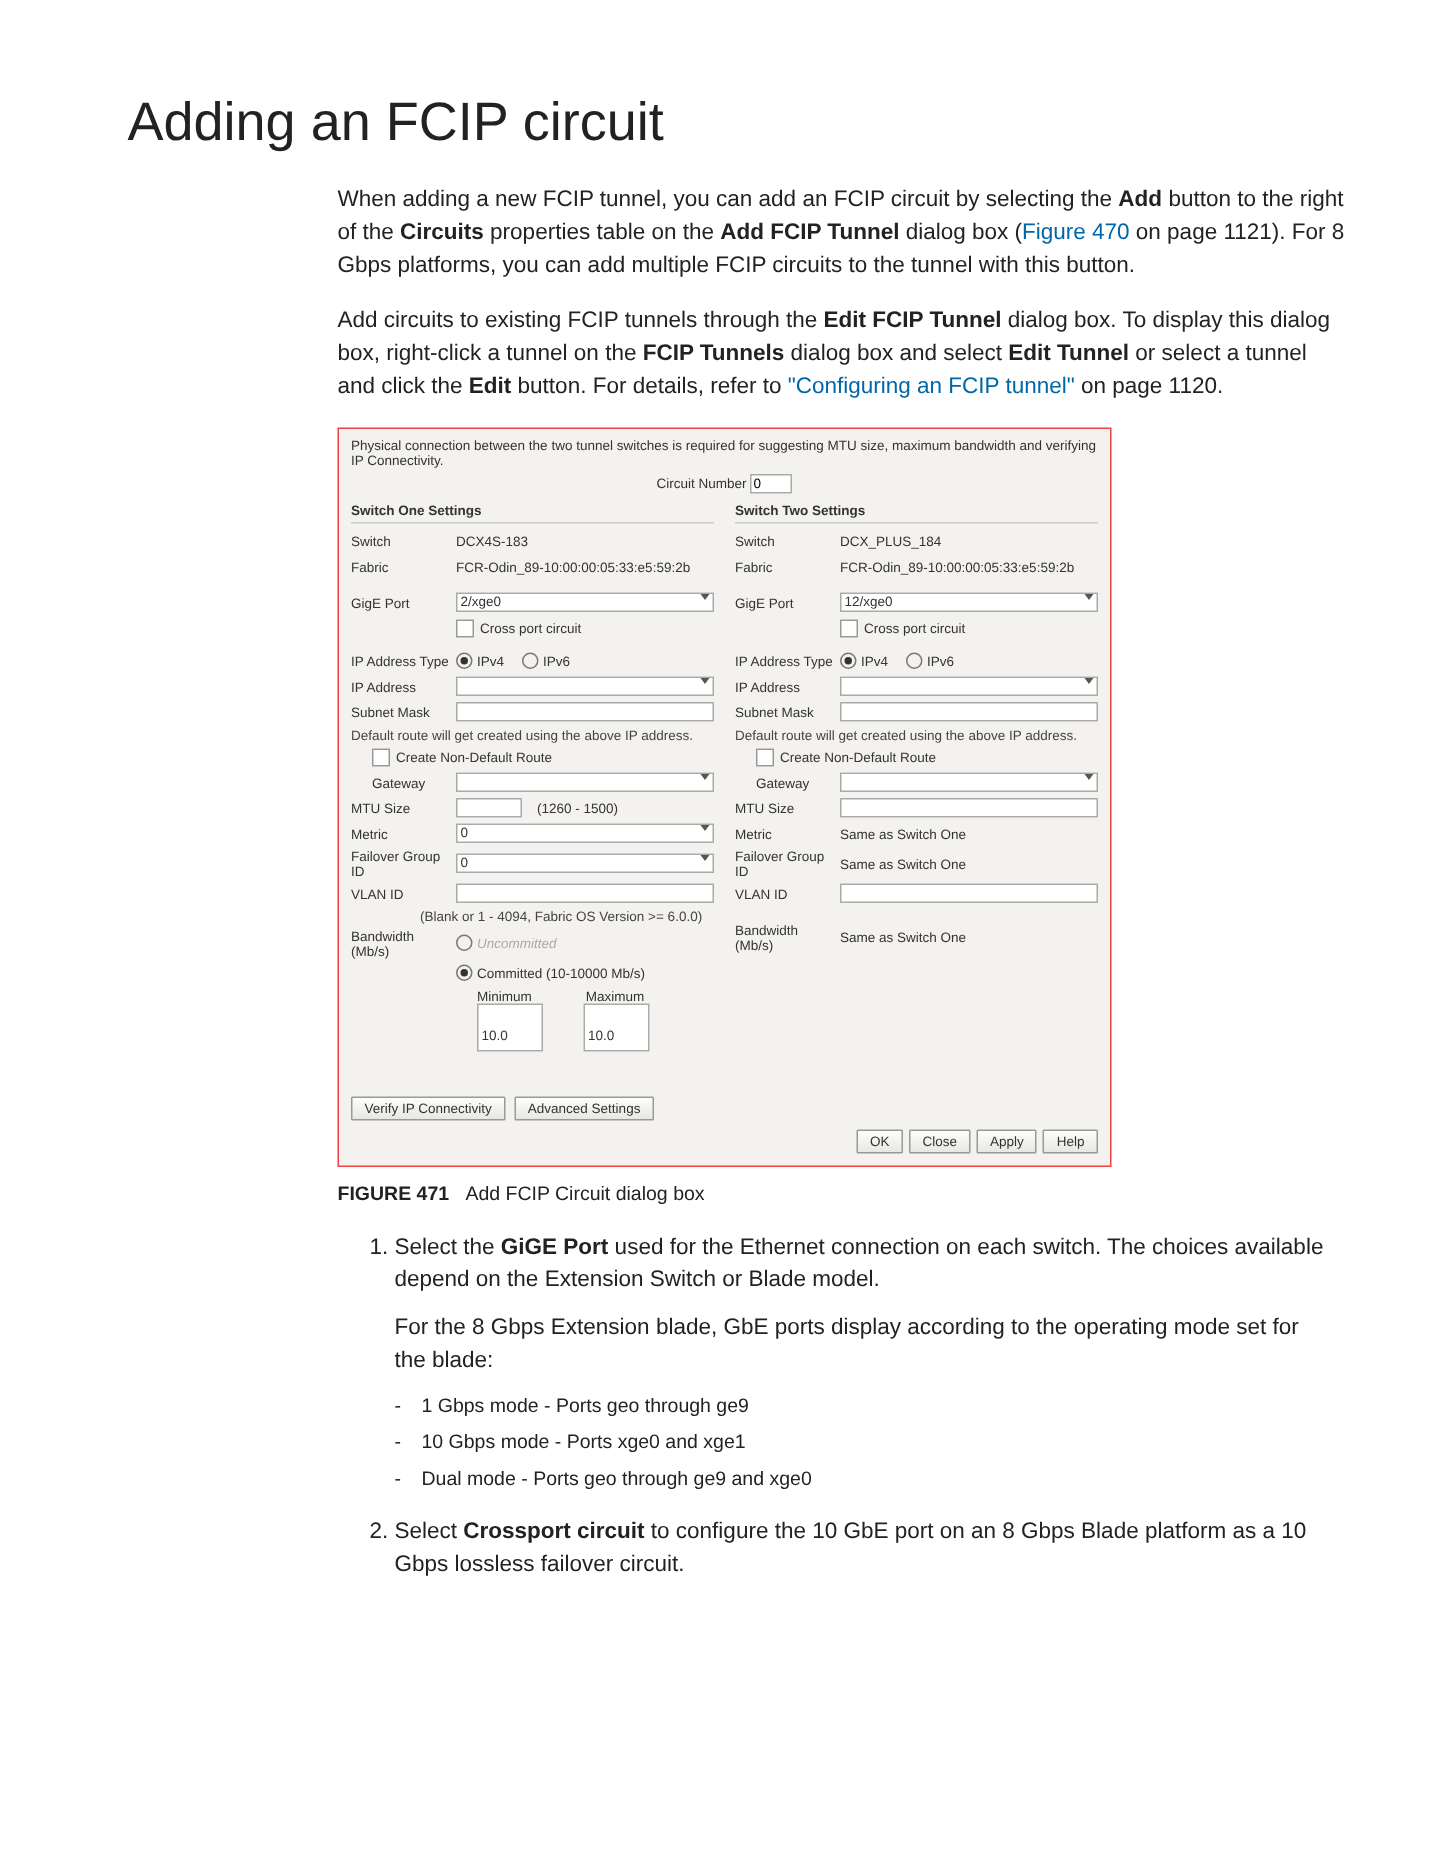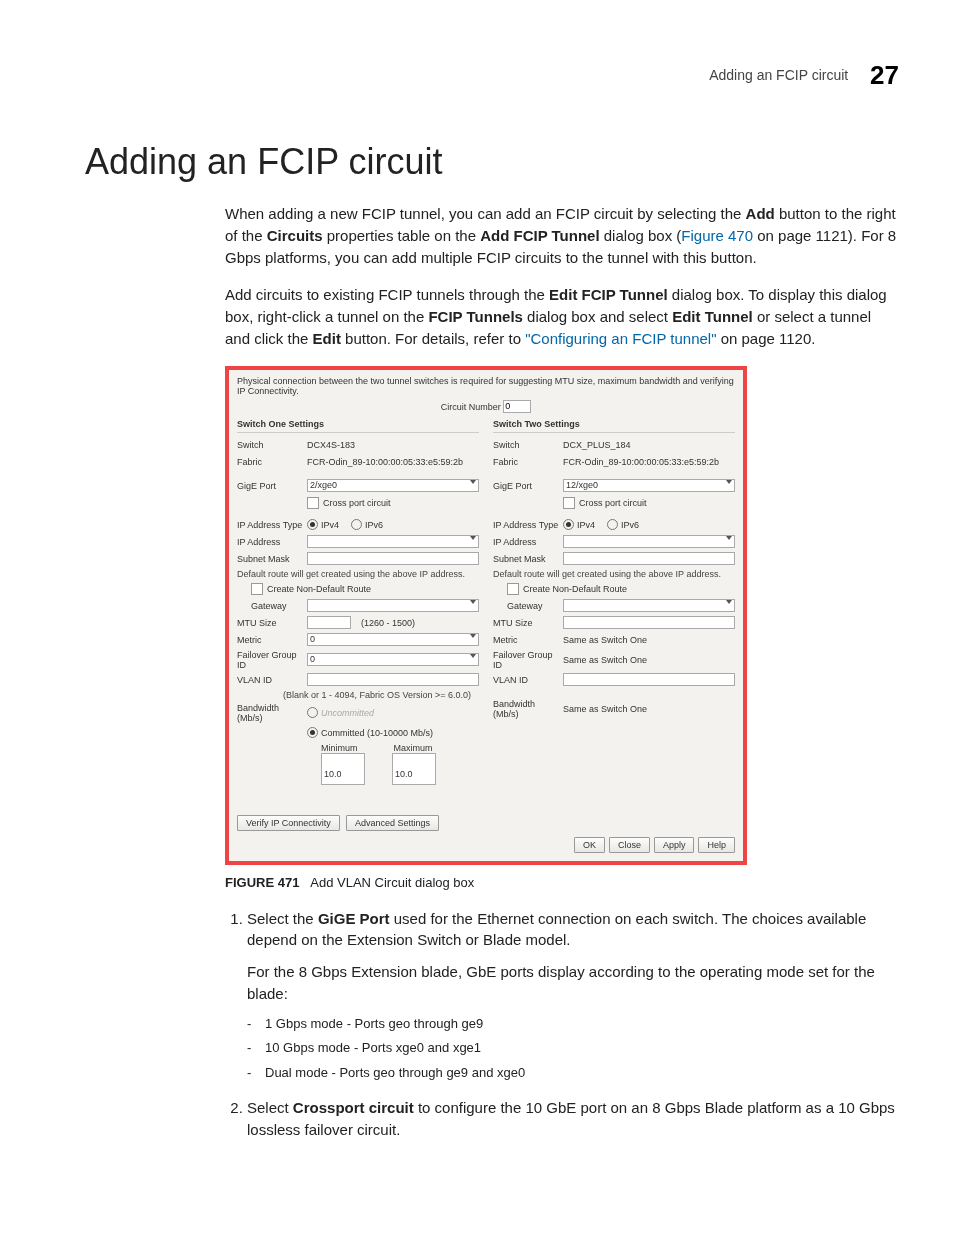--- a/index.html
+++ b/index.html
@@ -40,21 +40,21 @@
   p.body {
     font-size: 15px;
     line-height: 1.45;
     margin: 0 0 16px 0;
   }
   a.link { color: #0066aa; text-decoration: none; }
   b { font-weight: bold; }
 
   
   .dialog {
-    border: 4px solid #ef4444;
+    border: 1px solid #ef4444;
     background: #f4f2ee;
     font-family: Tahoma, Arial, sans-serif;
     font-size: 9px;
     color: #333;
     width: 498px;
     margin: 6px 0 10px 0;
     padding: 6px 8px 8px 8px;
   }
   .dialog .topline { font-size: 9px; }
   .dialog .circnum { text-align: center; margin: 4px 0 6px 0; }
@@ -102,35 +102,31 @@
   .dlg-footer { text-align: right; margin-top: 6px; display:flex; justify-content:flex-end; gap:4px;}
   .bw-box {
     display:inline-block; width:44px; height:13px; border:1px solid #aaa;
     background:#fff; font-size:9px; padding:15px 2px; box-sizing:border-box;
   }
   .verify-row { margin-top: 30px; display:flex; gap:6px; }
 
   .fig-caption { font-size: 13px; margin: 4px 0 18px 0; }
   .fig-caption b { font-weight: bold; }
 
-  ol.steps { font-size: 15px; line-height: 1.45; padding-left: 22px; margin: 0; }
+  ol.steps { font-size: 15px; line-height: 1.45; padding-left: 22px; margin: 16px; }
   ol.steps > li { margin-bottom: 14px; }
   .sub-para { margin: 10px 0 10px 0; }
   ul.dash { list-style: none; padding-left: 18px; margin: 6px 0; font-size: 13px; }
   ul.dash li::before { content: "-"; display:inline-block; width: 18px; margin-left:-18px; }
   ul.dash li { margin: 6px 0; }
 </style>
 </head>
 <body>
 
 <div class="page">
-  <div class="running-head">
-    <span>Adding an FCIP circuit</span>
-    <span class="chap">27</span>
-  </div>
 
   <h1>Adding an FCIP circuit</h1>
 
   <div class="body-indent">
     <p class="body">
       <span>When adding a new FCIP tunnel, you can add an FCIP circuit by selecting the </span><b>Add</b><span> button to the right of the </span><b>Circuits</b><span> properties table on the </span><b>Add FCIP Tunnel</b><span> dialog box (</span><a class="link">Figure 470</a><span> on page 1121). For 8 Gbps platforms, you can add multiple FCIP circuits to the tunnel with this button.</span>
     </p>
 
     <p class="body">
       <span>Add circuits to existing FCIP tunnels through the </span><b>Edit FCIP Tunnel</b><span> dialog box. To display this dialog box, right-click a tunnel on the </span><b>FCIP Tunnels</b><span> dialog box and select </span><b>Edit Tunnel</b><span> or select a tunnel and click the </span><b>Edit</b><span> button. For details, refer to </span><a class="link">"Configuring an FCIP tunnel"</a><span> on page 1120.</span>
@@ -324,21 +320,21 @@
 
       <div class="dlg-footer">
         <span class="btn">OK</span>
         <span class="btn">Close</span>
         <span class="btn">Apply</span>
         <span class="btn">Help</span>
       </div>
     </div>
 
     <div class="fig-caption">
-      <b>FIGURE 471</b>&nbsp;&nbsp;&nbsp;<span>Add VLAN Circuit dialog box</span>
+      <b>FIGURE 471</b>&nbsp;&nbsp;&nbsp;<span>Add FCIP Circuit dialog box</span>
     </div>
 
 
     <ol class="steps">
       <li>
         <span>Select the </span><b>GiGE Port</b><span> used for the Ethernet connection on each switch. The choices available depend on the Extension Switch or Blade model.</span>
         <div class="sub-para">For the 8 Gbps Extension blade, GbE ports display according to the operating mode set for the blade:</div>
         <ul class="dash">
           <li>1 Gbps mode - Ports geo through ge9</li>
           <li>10 Gbps mode - Ports xge0 and xge1</li>

